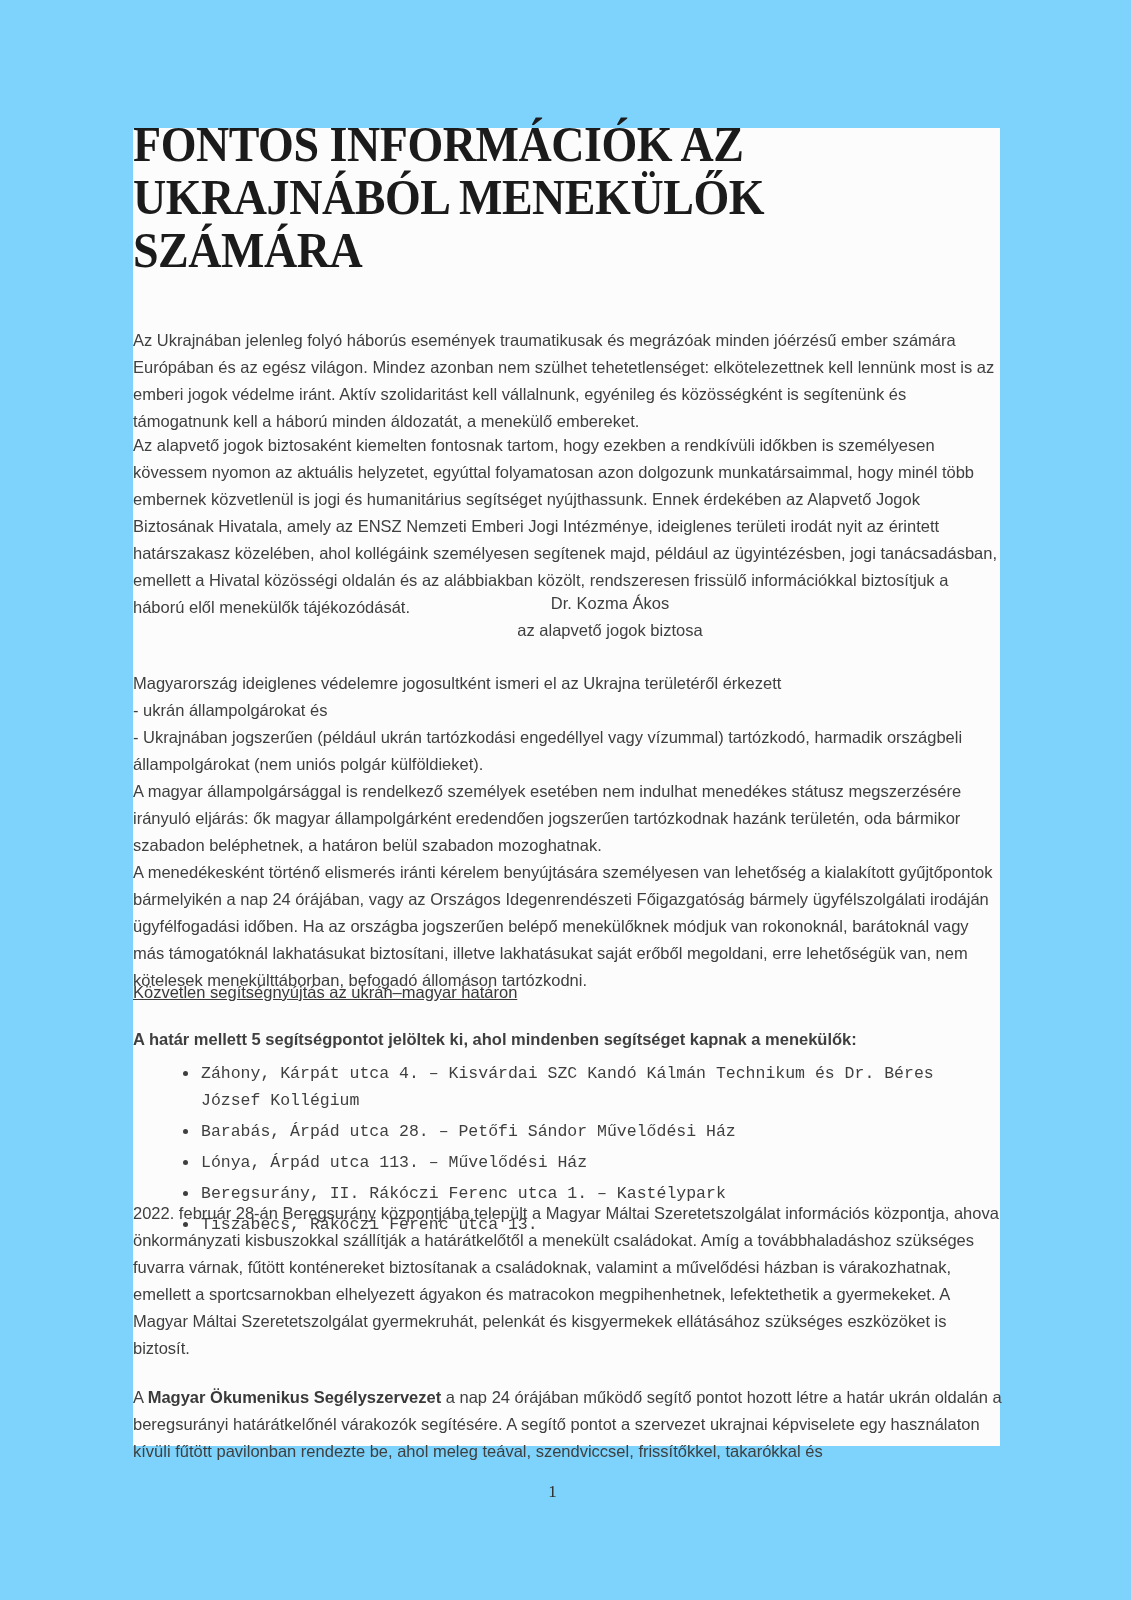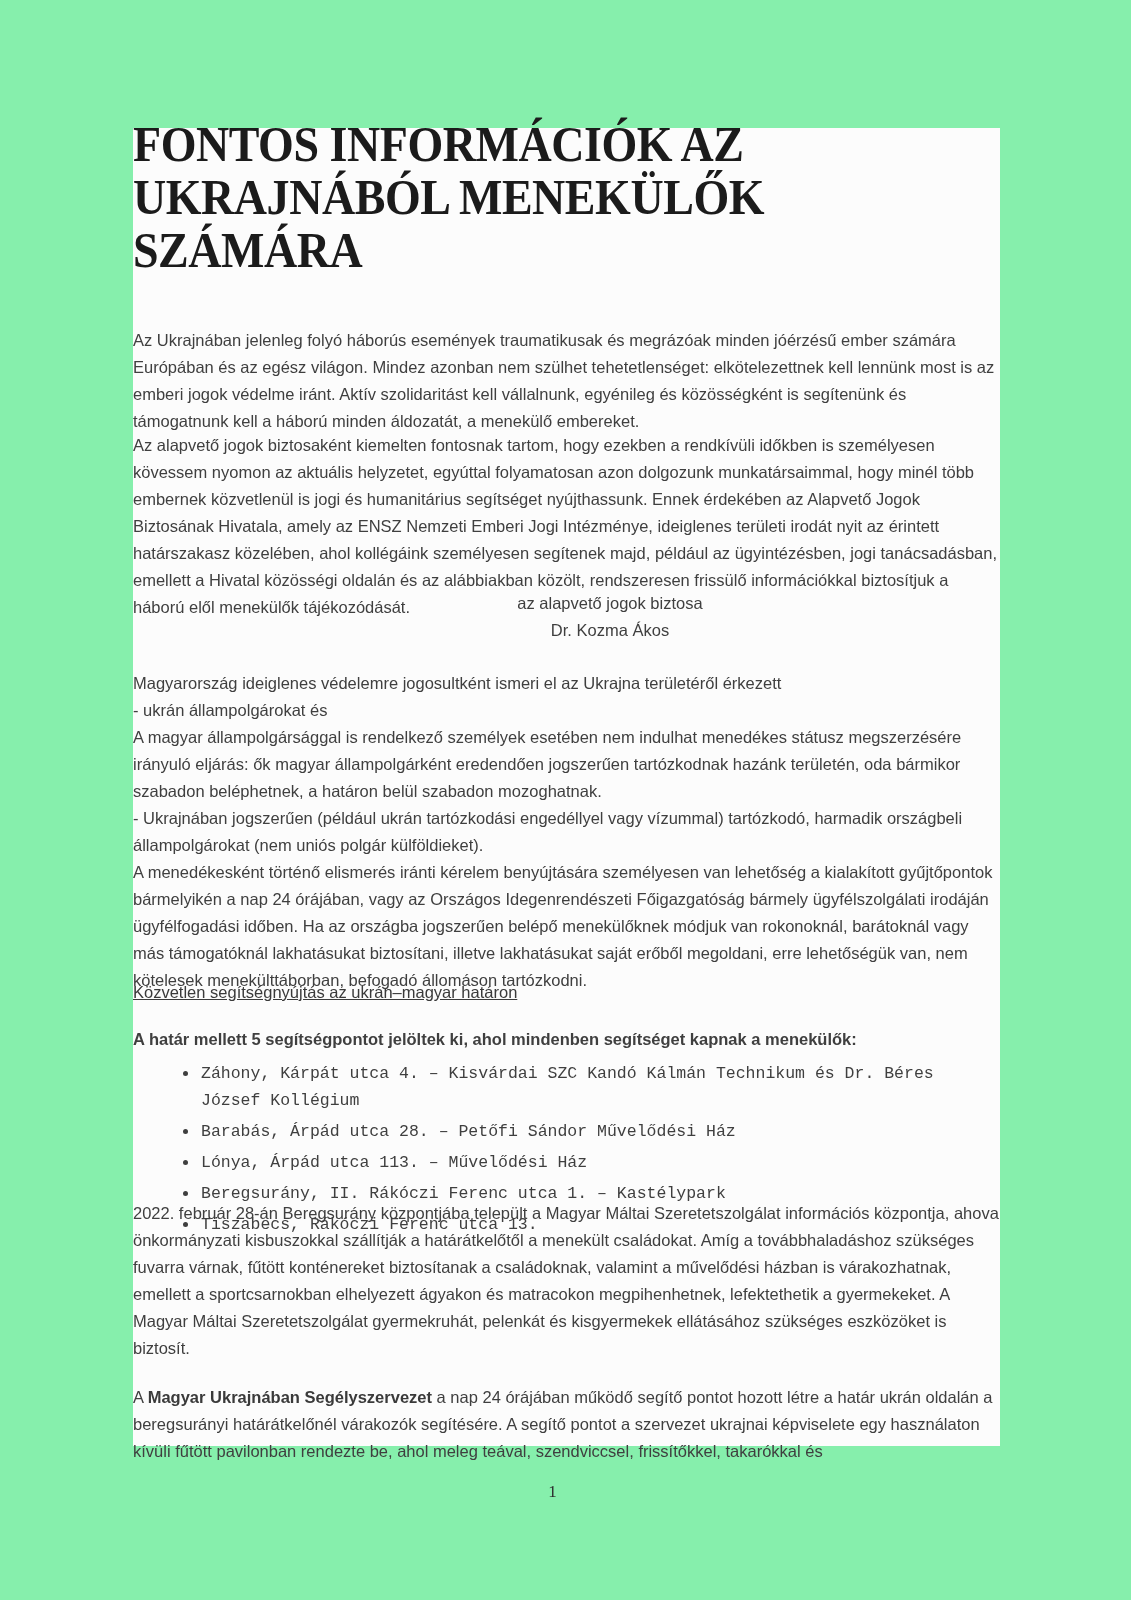--- a/index.html
+++ b/index.html
@@ -1,20 +1,20 @@
 <!DOCTYPE html>
 <html lang="hu"><head>
 <meta charset="utf-8">
 <style>
   html, body { margin: 0; padding: 0; background: #ffffff; }
   .page {
     position: relative;
     width: 1131px;
     height: 1600px;
-    background: #86efac;
+    background: #7dd3fc;
     font-family: "Liberation Sans", sans-serif;
     color: #3f3f3f;
     overflow: hidden;
   }
   .scan-band {
     position: absolute;
     left: 133px;
     top: 128px;
     width: 867px;
     height: 1318px;
@@ -95,29 +95,29 @@
     <div>FONTOS INFORMÁCIÓK AZ</div>
     <div>UKRAJNÁBÓL MENEKÜLŐK</div>
     <div>SZÁMÁRA</div>
   </div>
 
   <div class="abs para" id="p-intro-1">Az Ukrajnában jelenleg folyó háborús események traumatikusak és megrázóak minden jóérzésű ember számára Európában és az egész világon. Mindez azonban nem szülhet tehetetlenséget: elkötelezettnek kell lennünk most is az emberi jogok védelme iránt. Aktív szolidaritást kell vállalnunk, egyénileg és közösségként is segítenünk és támogatnunk kell a háború minden áldozatát, a menekülő embereket.</div>
 
   <div class="abs para" id="p-intro-2">Az alapvető jogok biztosaként kiemelten fontosnak tartom, hogy ezekben a rendkívüli időkben is személyesen kövessem nyomon az aktuális helyzetet, egyúttal folyamatosan azon dolgozunk munkatársaimmal, hogy minél több embernek közvetlenül is jogi és humanitárius segítséget nyújthassunk. Ennek érdekében az Alapvető Jogok Biztosának Hivatala, amely az ENSZ Nemzeti Emberi Jogi Intézménye, ideiglenes területi irodát nyit az érintett határszakasz közelében, ahol kollégáink személyesen segítenek majd, például az ügyintézésben, jogi tanácsadásban, emellett a Hivatal közösségi oldalán és az alábbiakban közölt, rendszeresen frissülő információkkal biztosítjuk a háború elől menekülők tájékozódását.</div>
 
   <div class="abs para signature">
+    <div>Dr. Kozma Ákos</div>
     <div>az alapvető jogok biztosa</div>
-    <div>Dr. Kozma Ákos</div>
   </div>
 
   <div class="abs para" id="p-block">
     <div>Magyarország ideiglenes védelemre jogosultként ismeri el az Ukrajna területéről érkezett</div>
     <div>- ukrán állampolgárokat és</div>
+    <div>- Ukrajnában jogszerűen (például ukrán tartózkodási engedéllyel vagy vízummal) tartózkodó, harmadik országbeli állampolgárokat (nem uniós polgár külföldieket).</div>
     <div>A magyar állampolgársággal is rendelkező személyek esetében nem indulhat menedékes státusz megszerzésére irányuló eljárás: ők magyar állampolgárként eredendően jogszerűen tartózkodnak hazánk területén, oda bármikor szabadon beléphetnek, a határon belül szabadon mozoghatnak.</div>
-    <div>- Ukrajnában jogszerűen (például ukrán tartózkodási engedéllyel vagy vízummal) tartózkodó, harmadik országbeli állampolgárokat (nem uniós polgár külföldieket).</div>
     <div>A menedékesként történő elismerés iránti kérelem benyújtására személyesen van lehetőség a kialakított gyűjtőpontok bármelyikén a nap 24 órájában, vagy az Országos Idegenrendészeti Főigazgatóság bármely ügyfélszolgálati irodáján ügyfélfogadási időben. Ha az országba jogszerűen belépő menekülőknek módjuk van rokonoknál, barátoknál vagy más támogatóknál lakhatásukat biztosítani, illetve lakhatásukat saját erőből megoldani, erre lehetőségük van, nem kötelesek menekülttáborban, befogadó állomáson tartózkodni.</div>
   </div>
 
   <div class="abs para section-heading">Közvetlen segítségnyújtás az ukrán–magyar határon</div>
 
   <div class="abs para" id="p-lead">A határ mellett 5 segítségpontot jelöltek ki, ahol mindenben segítséget kapnak a menekülők:</div>
 
   <div class="abs para bullet-list-wrap">
     <ul>
       <li>Záhony, Kárpát utca 4. – Kisvárdai SZC Kandó Kálmán Technikum és Dr. Béres József Kollégium</li>
@@ -126,17 +126,17 @@
       <li>Beregsurány, II. Rákóczi Ferenc utca 1. – Kastélypark</li>
       <li>Tiszabecs, Rákóczi Ferenc utca 13.</li>
     </ul>
   </div>
 
   <div class="abs para" id="p-maltai">
     <span>2022. február 28-án Beregsurány központjába települt a Magyar Máltai Szeretetszolgálat információs központja, ahova önkormányzati kisbuszokkal szállítják a határátkelőtől a menekült családokat. Amíg a továbbhaladáshoz szükséges fuvarra várnak, fűtött konténereket biztosítanak a családoknak, valamint a művelődési házban is várakozhatnak, emellett a sportcsarnokban elhelyezett ágyakon és matracokon megpihenhetnek, lefektethetik a gyermekeket. A Magyar Máltai Szeretetszolgálat gyermekruhát, pelenkát és kisgyermekek ellátásához szükséges eszközöket is biztosít.</span>
   </div>
 
   <div class="abs para" id="p-okumenikus">
-    <span>A </span><span class="bold-inline">Magyar Ukrajnában Segélyszervezet</span><span> a nap 24 órájában működő segítő pontot hozott létre a határ ukrán oldalán a beregsurányi határátkelőnél várakozók segítésére. A segítő pontot a szervezet ukrajnai képviselete egy használaton kívüli fűtött pavilonban rendezte be, ahol meleg teával, szendviccsel, frissítőkkel, takarókkal és</span>
+    <span>A </span><span class="bold-inline">Magyar Ökumenikus Segélyszervezet</span><span> a nap 24 órájában működő segítő pontot hozott létre a határ ukrán oldalán a beregsurányi határátkelőnél várakozók segítésére. A segítő pontot a szervezet ukrajnai képviselete egy használaton kívüli fűtött pavilonban rendezte be, ahol meleg teával, szendviccsel, frissítőkkel, takarókkal és</span>
   </div>
 
   <div class="page-number">1</div>
 </div>
 
 </body></html>

